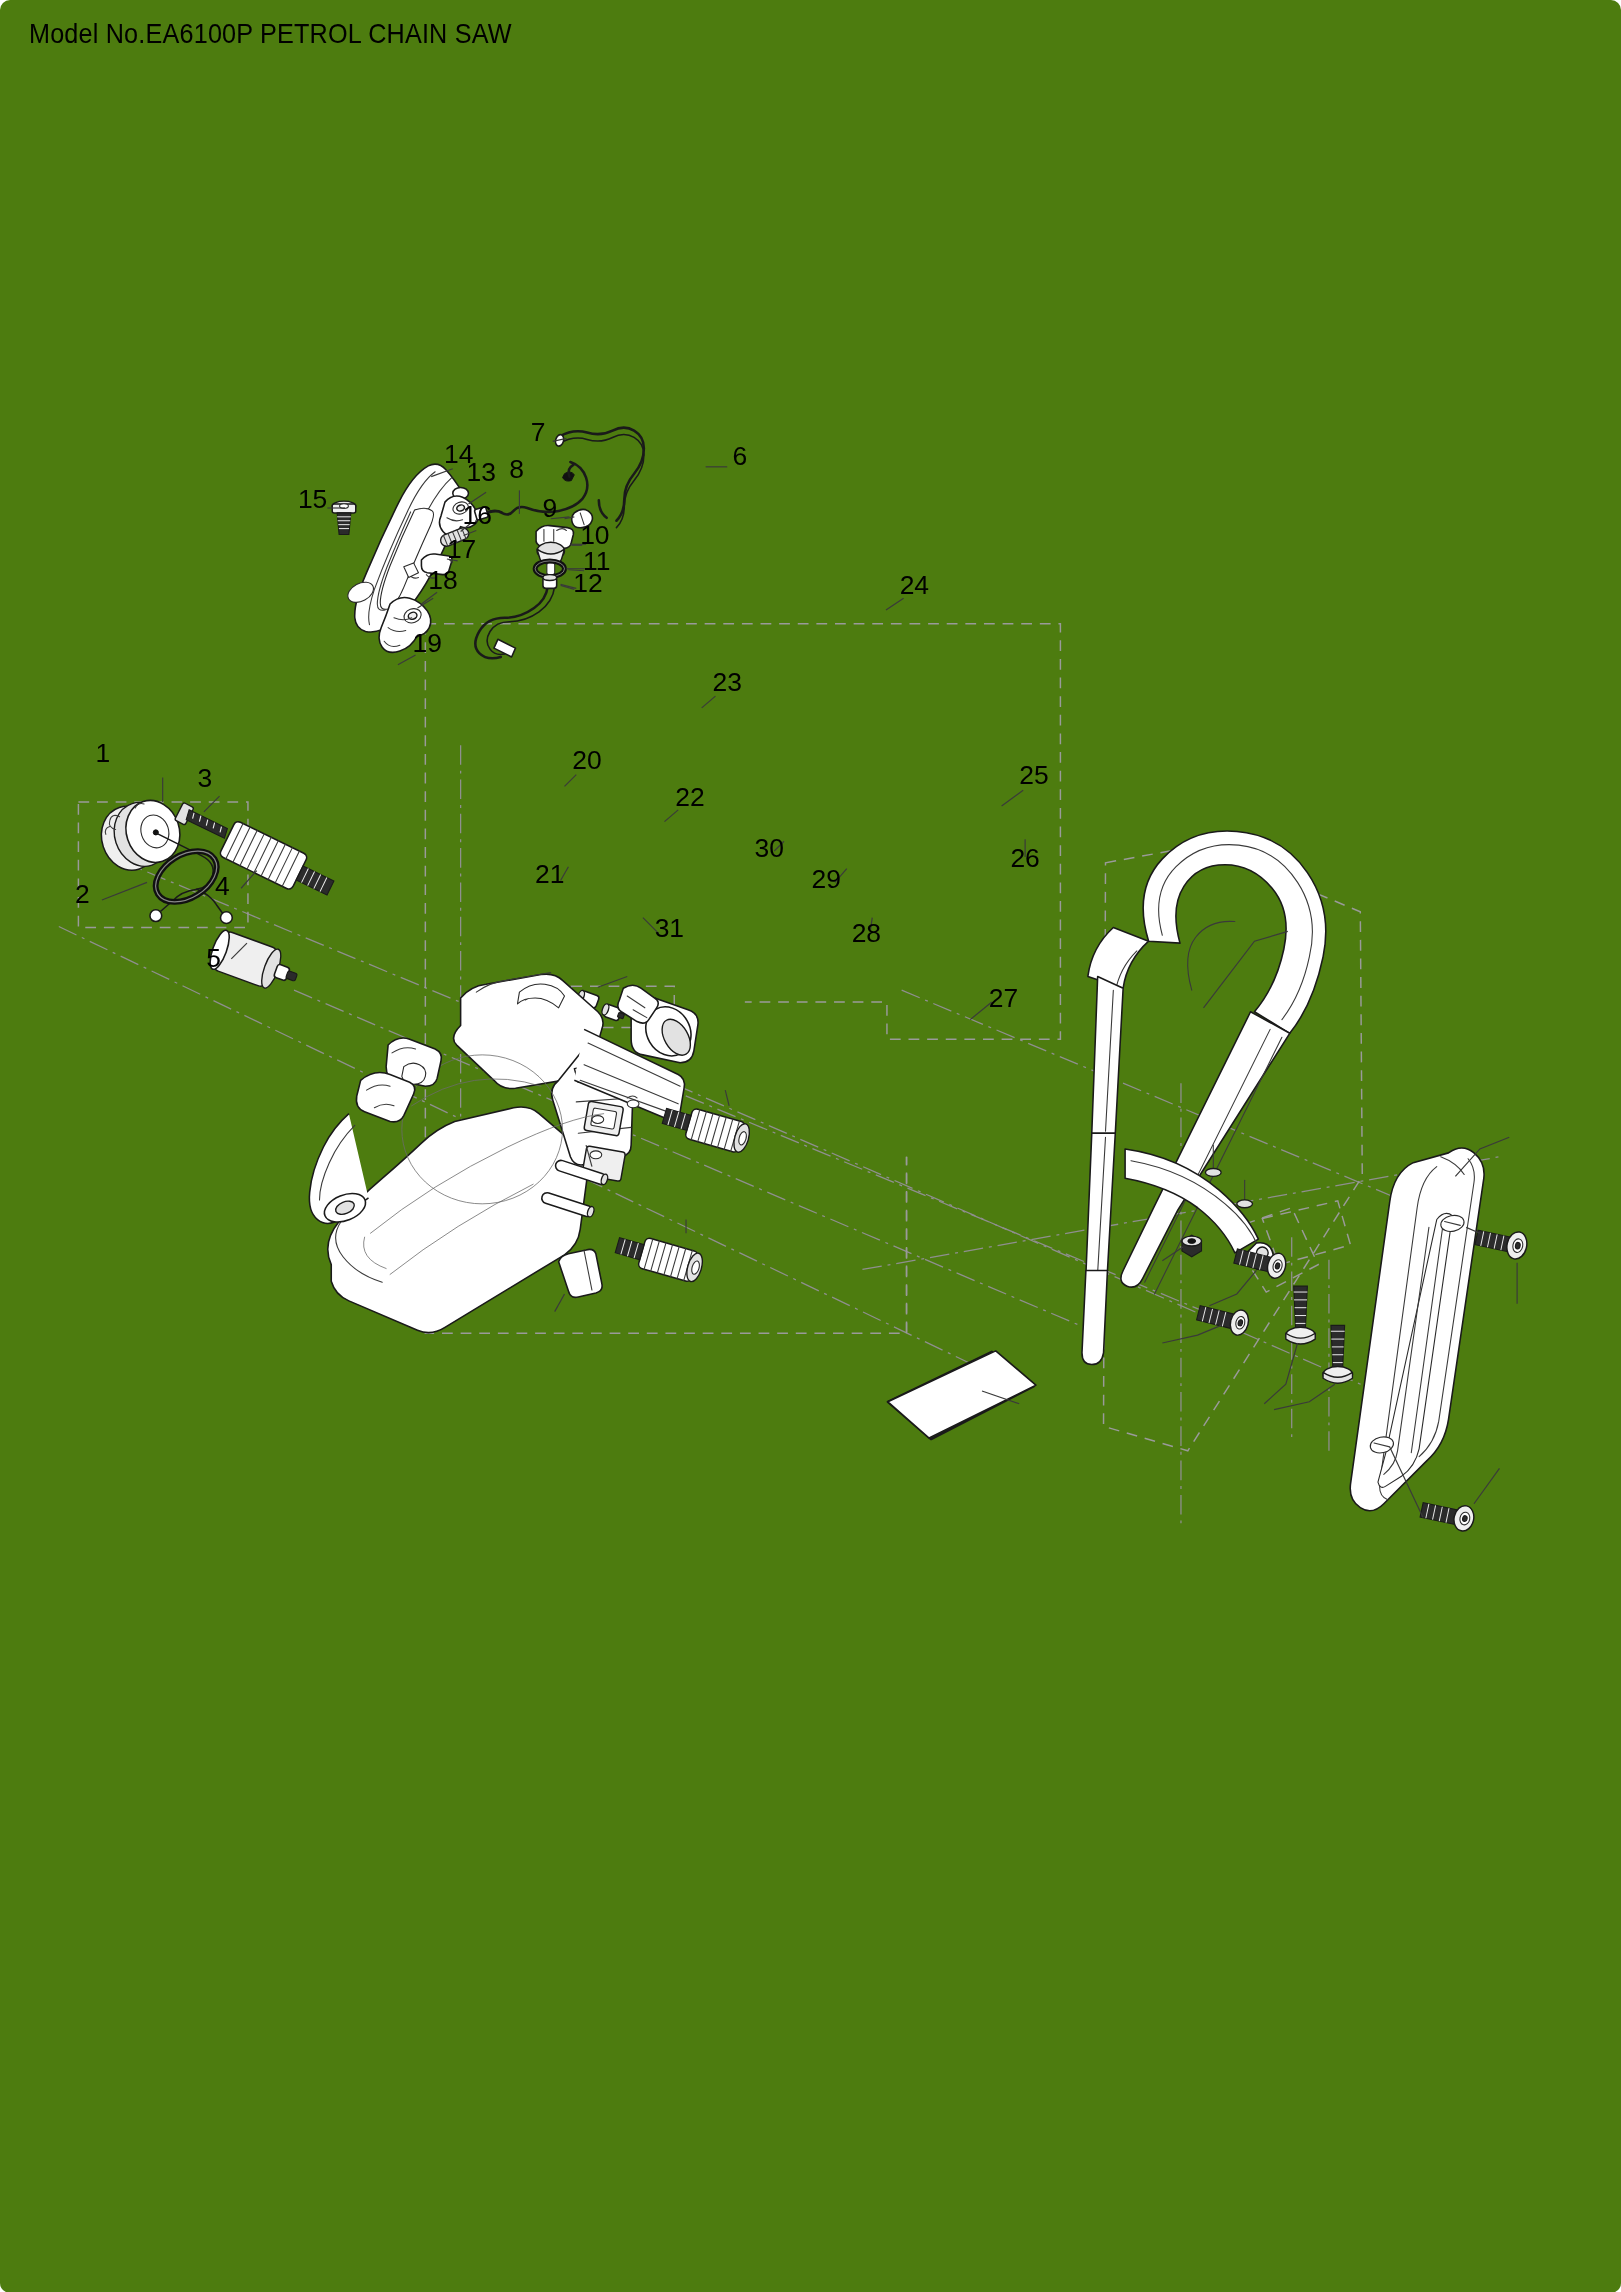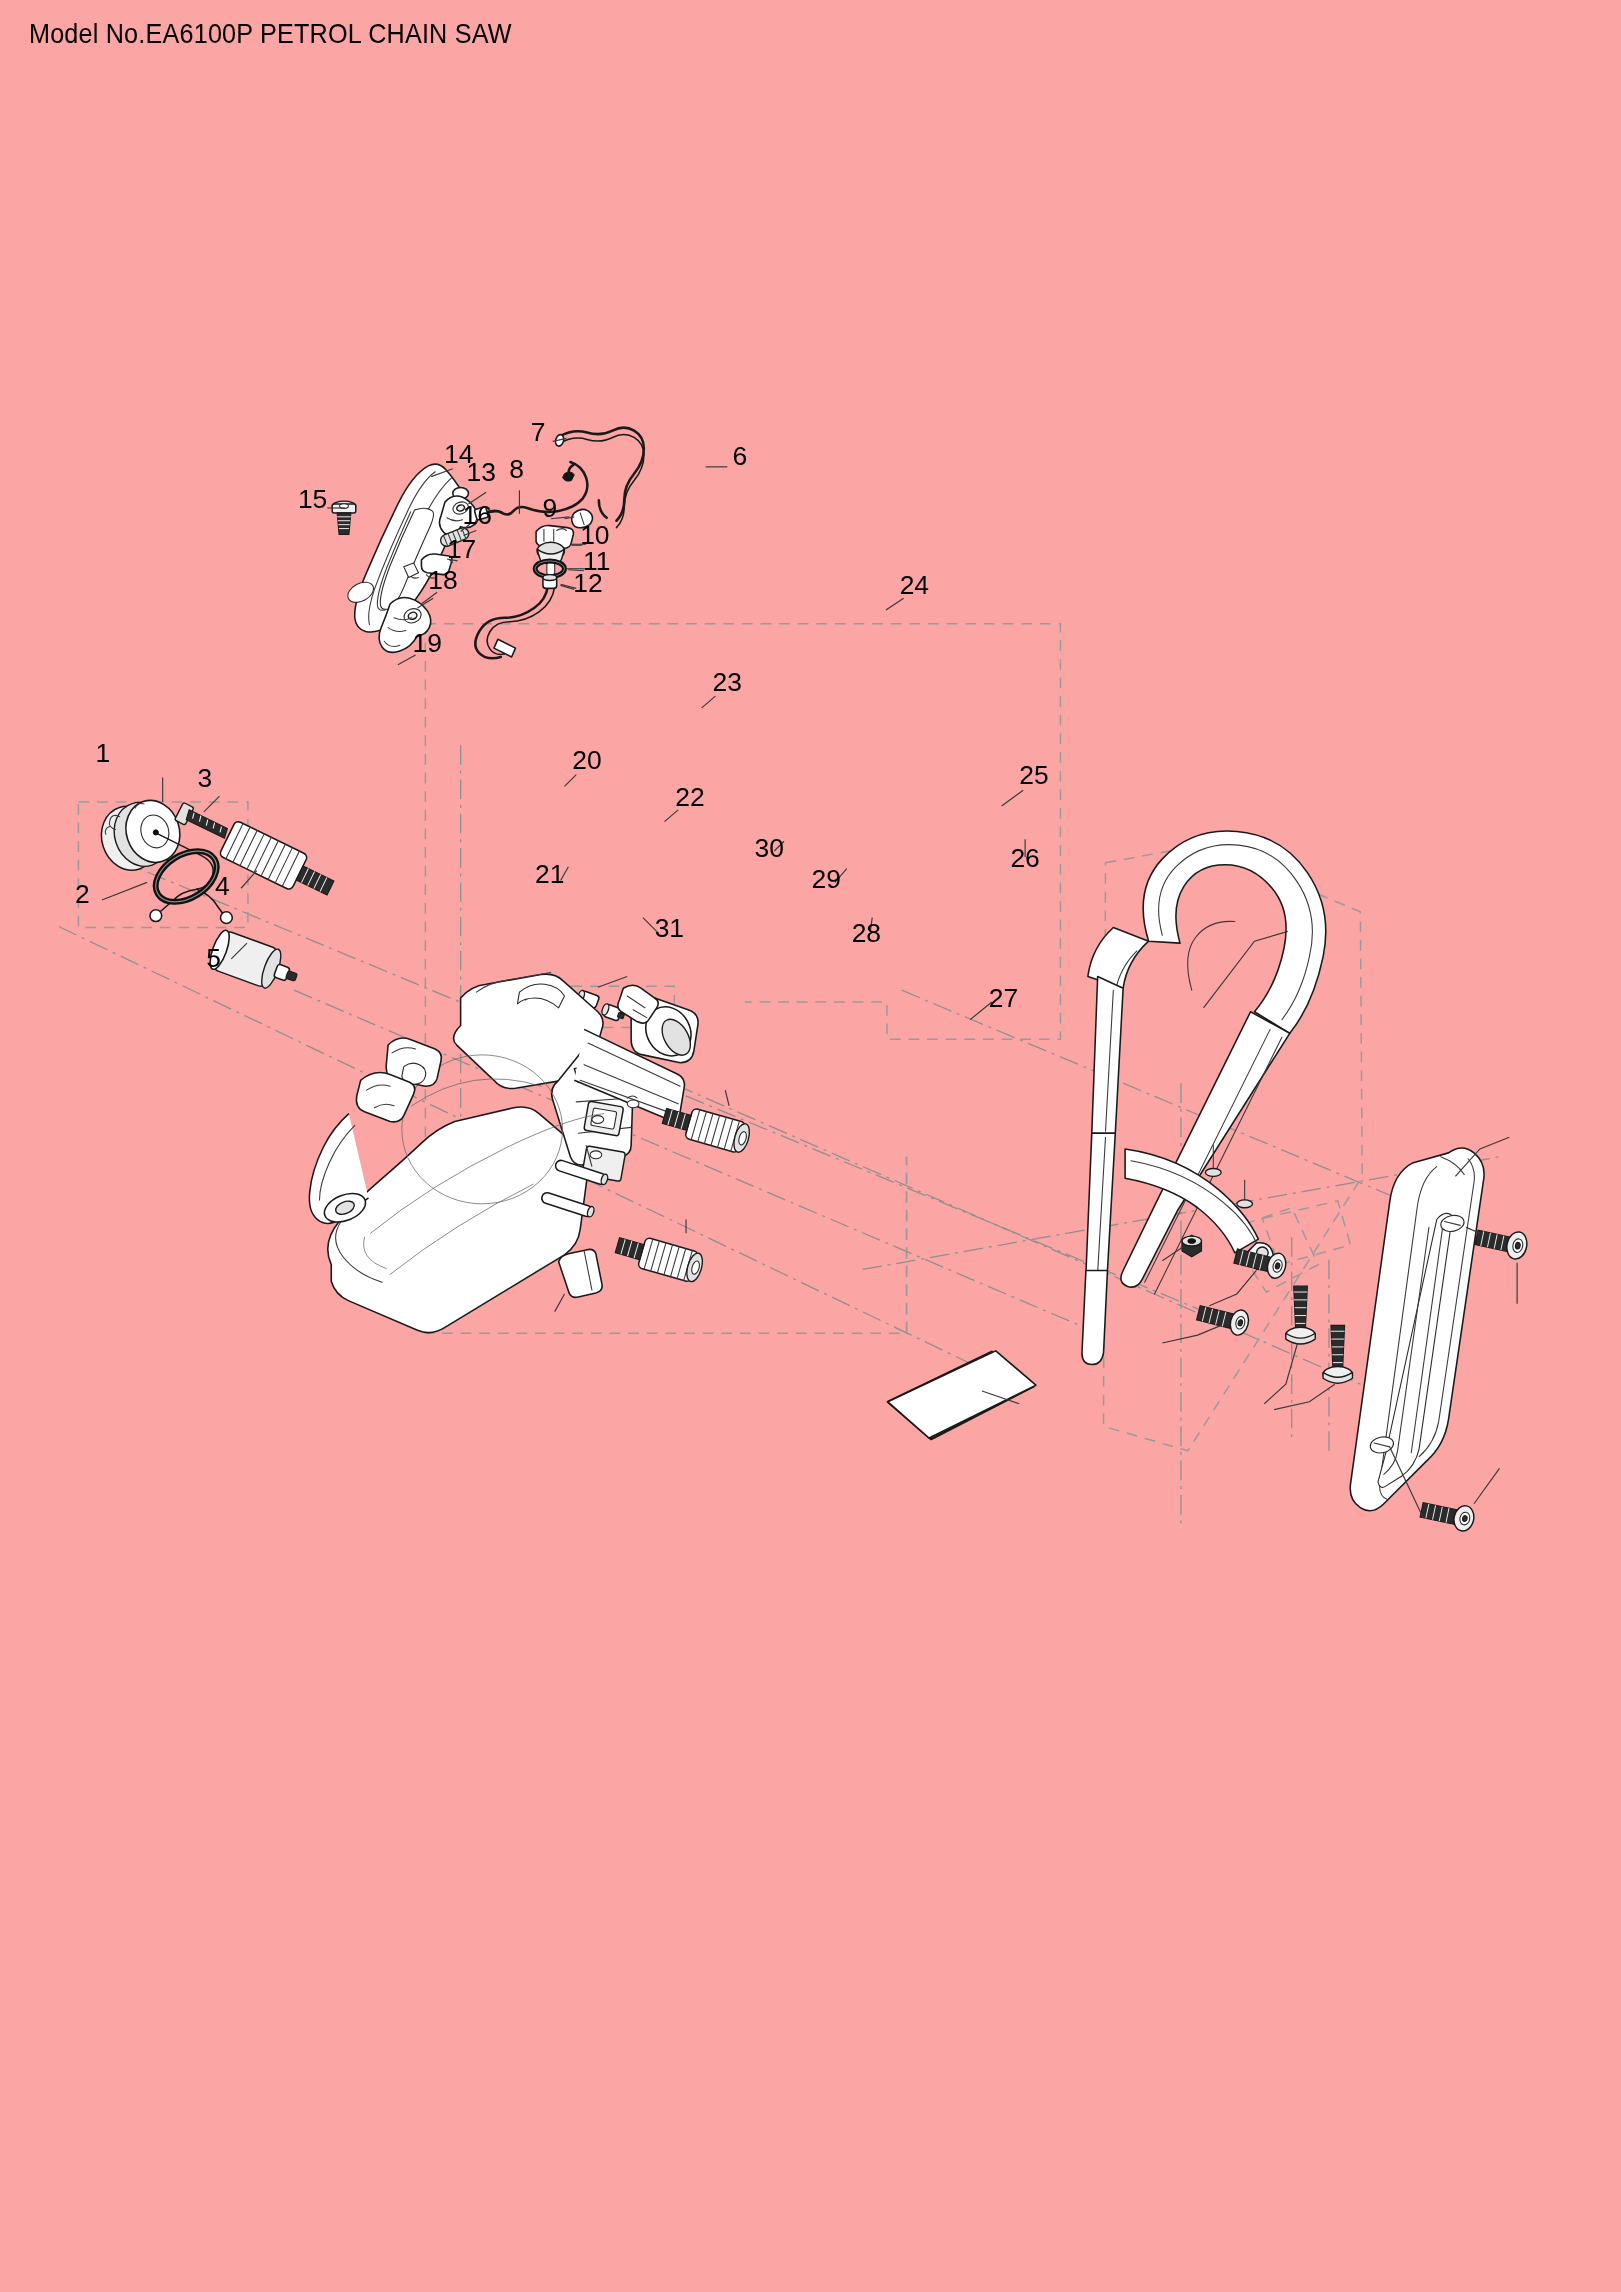--- a/index.html
+++ b/index.html
@@ -1,19 +1,19 @@
 <!DOCTYPE html>
 <html><head>
 <meta charset="utf-8">
 <style>
   html,body{margin:0;padding:0;background:#ffffff;}
   body{width:1621px;height:2293px;position:relative;
        font-family:"Liberation Sans","DejaVu Sans",sans-serif;
        -webkit-font-smoothing:antialiased;}
-  #page{position:absolute;inset:0;background:#fca5a5;overflow:hidden;}
+  #page{position:absolute;inset:0;background:#4d7c0f;overflow:hidden;border-radius:10px;}
 
   #title{position:absolute;left:29px;top:17.6px;font-size:27.4px;letter-spacing:0.2px;
          color:#000;font-family:"Liberation Sans","DejaVu Sans",sans-serif;
          transform:scaleX(.92);transform-origin:left top;white-space:nowrap;}
 
   #diagram{position:absolute;left:0;top:0;width:1621px;height:2293px;}
 
   svg{display:block;}
   .ln{fill:none;stroke:#1a1a1a;stroke-width:1.6;stroke-linejoin:round;stroke-linecap:round;}
   .ln-th{fill:none;stroke:#1a1a1a;stroke-width:2.6;stroke-linejoin:round;stroke-linecap:round;}

